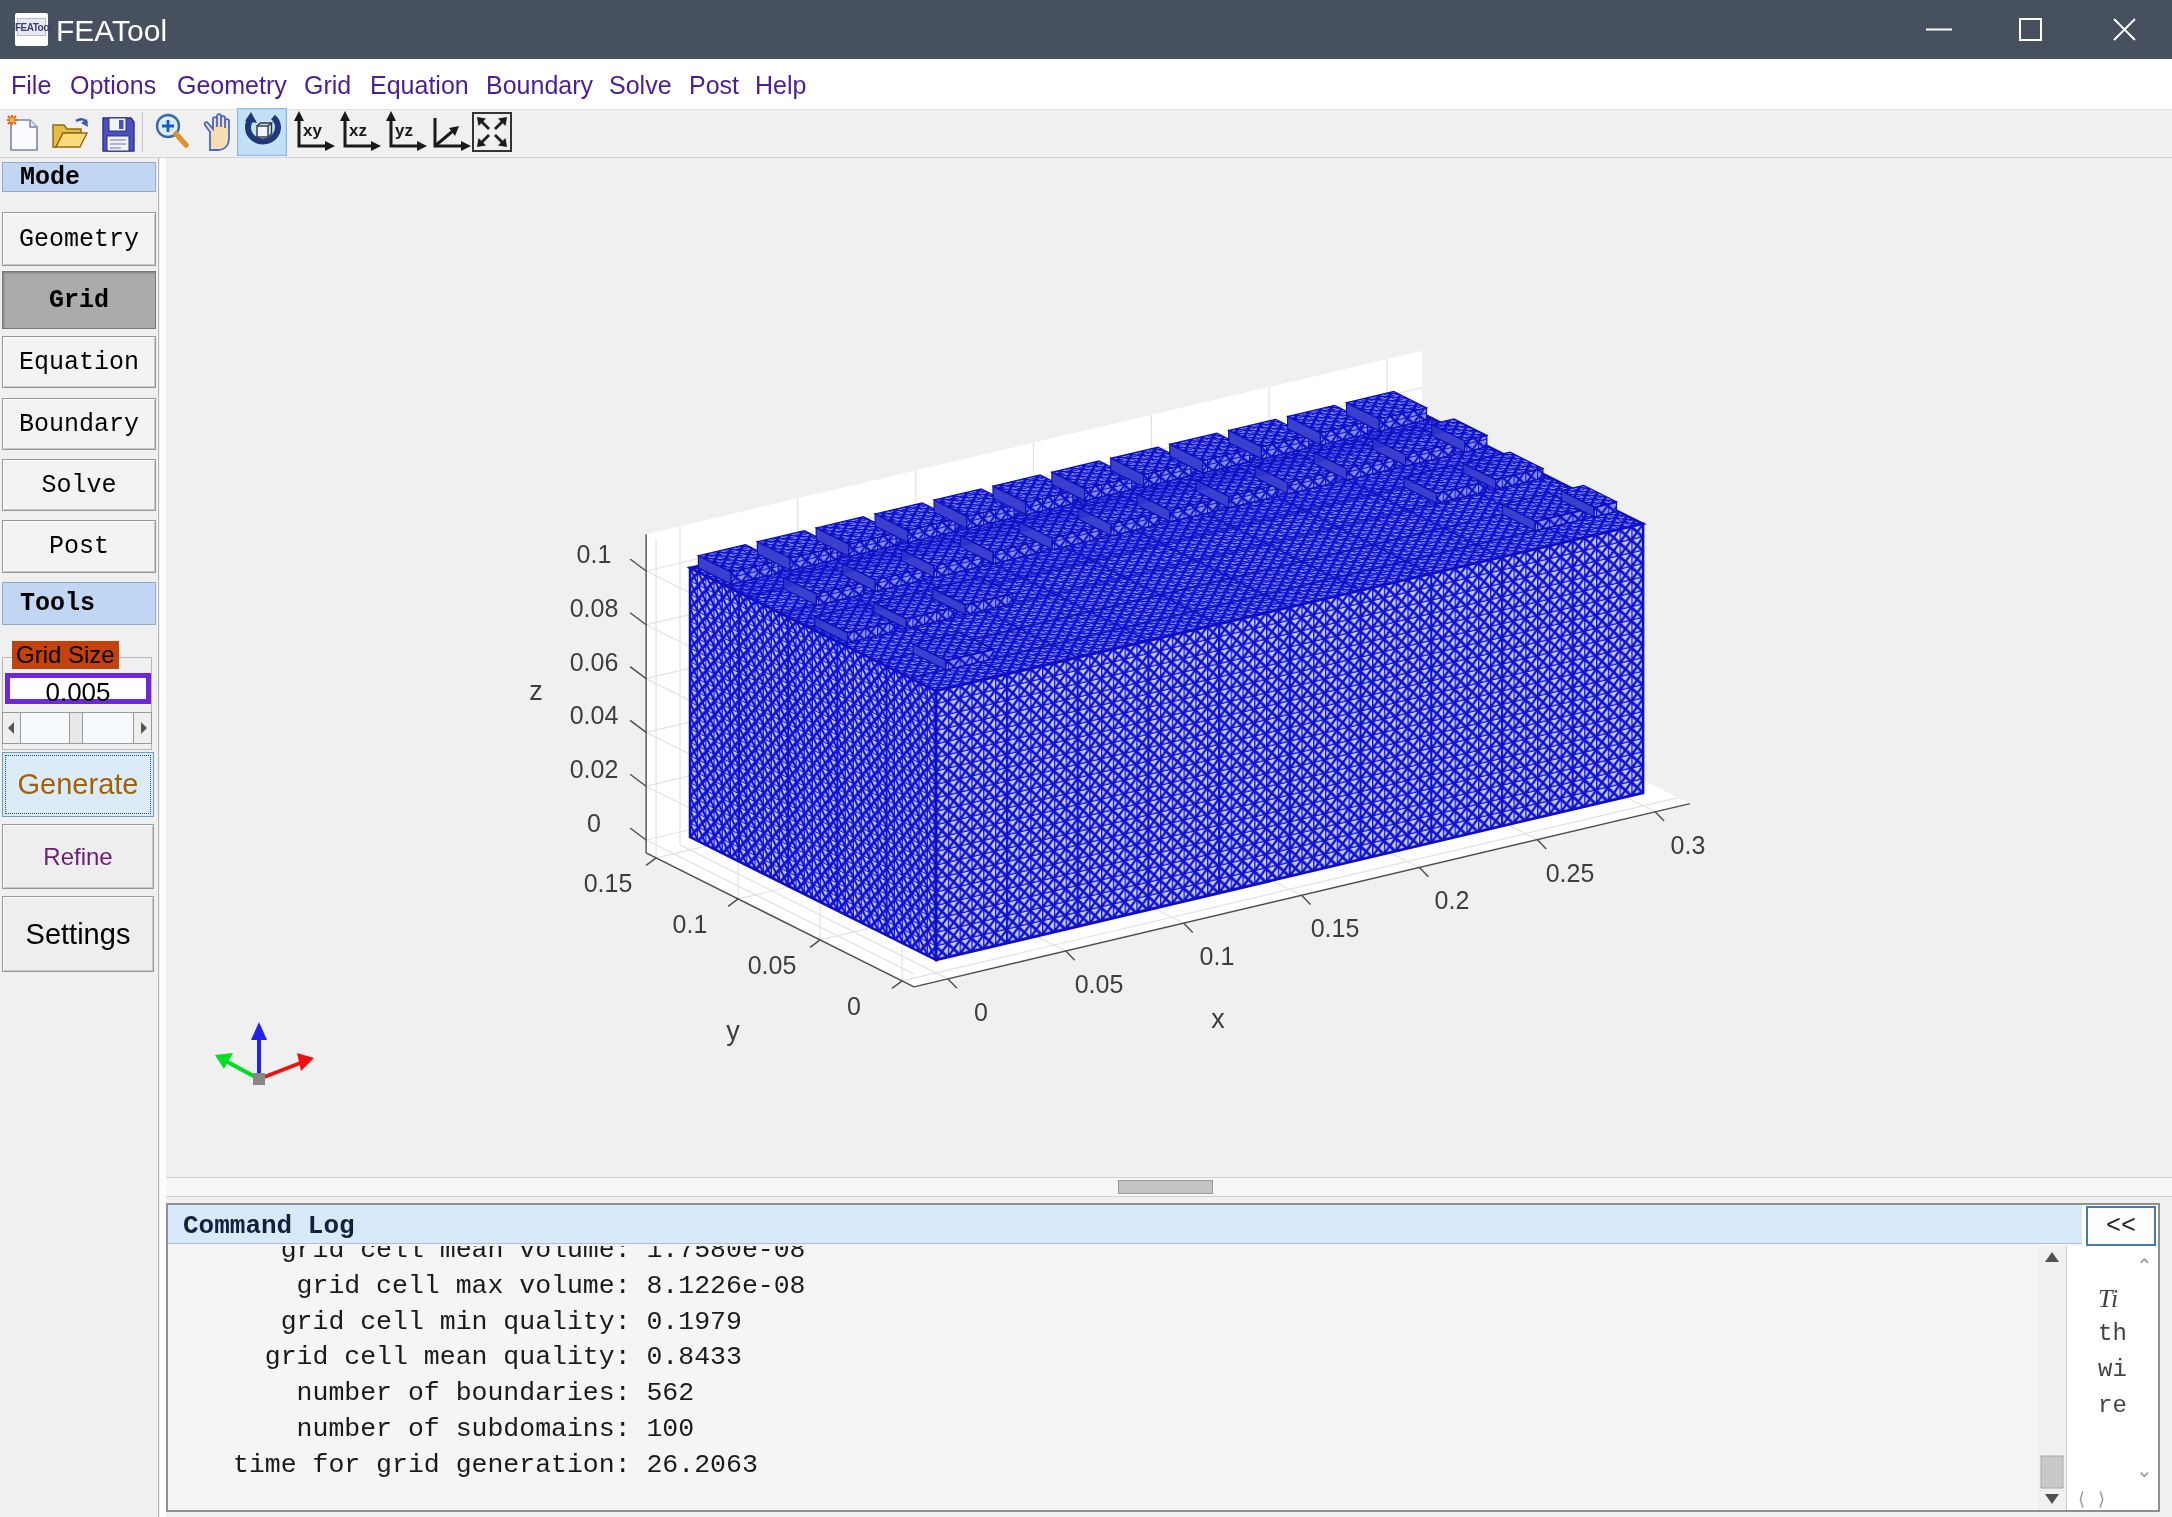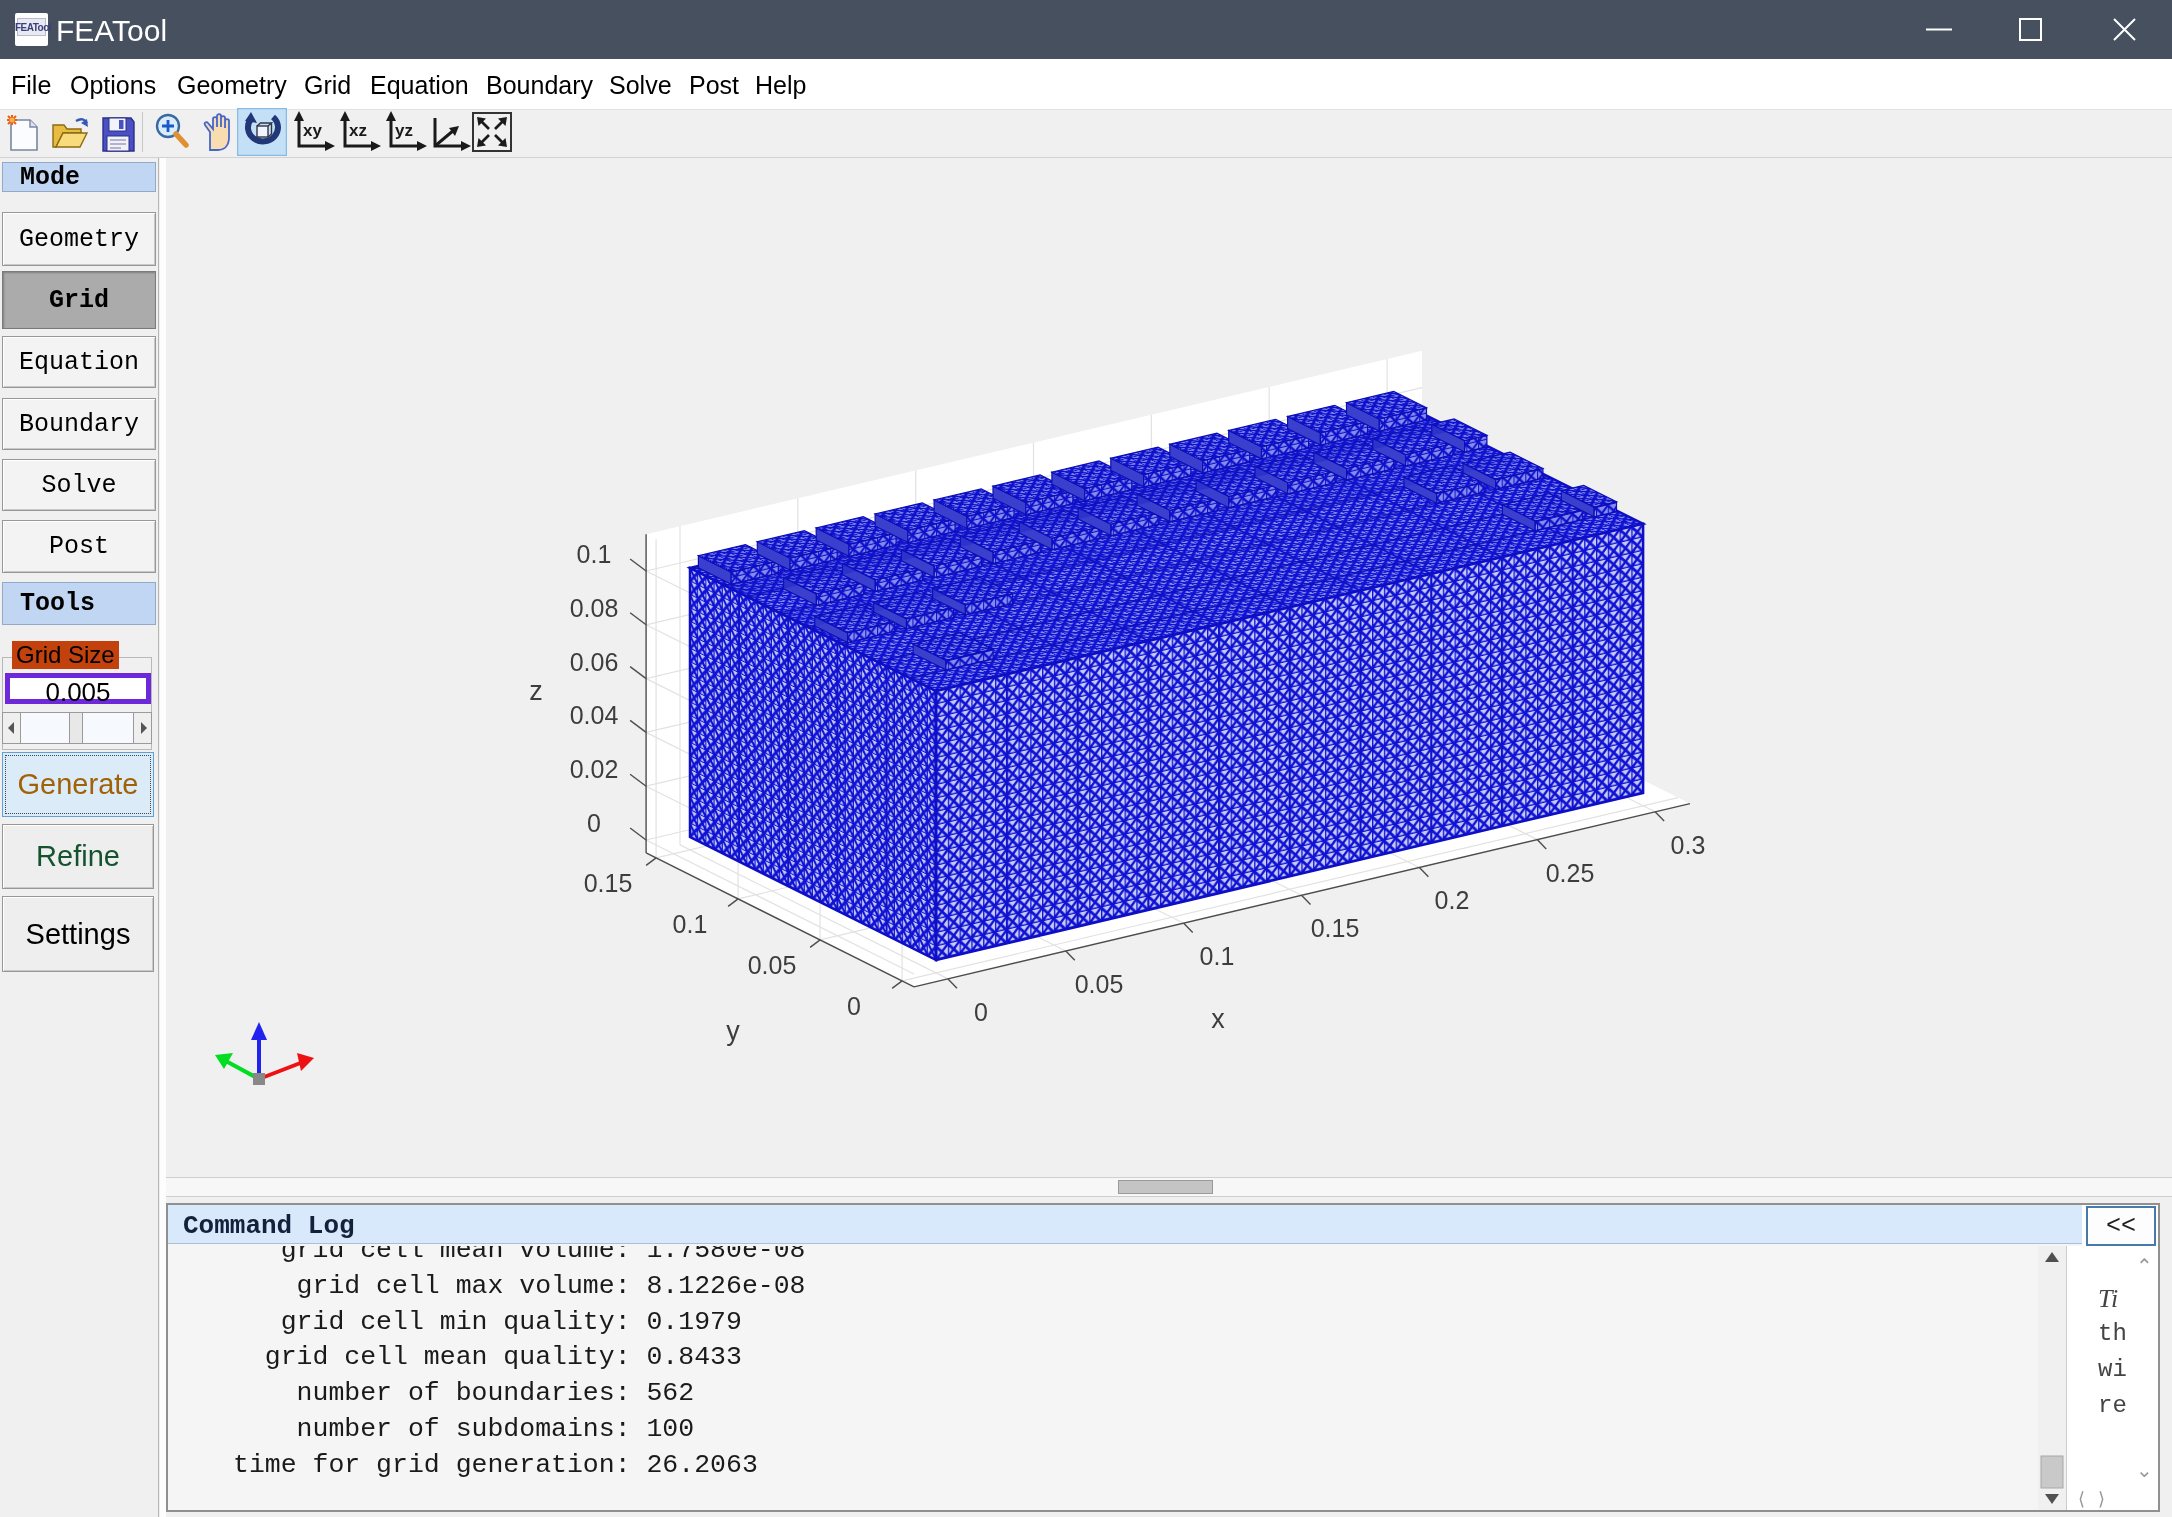--- a/index.html
+++ b/index.html
@@ -10,21 +10,21 @@
 <div style="position:absolute;left:17px;top:18px;width:29px;height:18px;background:#e8e9f2;border:1px solid #b8bccc"></div>
 <div style="position:absolute;left:15px;top:22px;width:33px;height:13px;font-size:10px;font-weight:bold;color:#3a3f7a;text-align:center;letter-spacing:-0.5px">FEATool</div>
 <div style="position:absolute;left:56px;top:14px;font-size:30px;color:#fff;font-weight:400">FEATool</div>
 <svg style="position:absolute;left:1900px;top:0" width="272" height="59" viewBox="0 0 272 59">
 <path d="M26 29.5h26" stroke="#fff" stroke-width="2"></path>
 <rect x="120" y="19" width="21" height="21" fill="none" stroke="#fff" stroke-width="2"></rect>
 <path d="M214 19l21 21M235 19l-21 21" stroke="#fff" stroke-width="2"></path>
 </svg>
 
 <div style="position:absolute;left:0;top:59px;width:2172px;height:51px;background:#fff;border-bottom:1px solid #e2e2e2"></div>
-<div style="position:absolute;left:0;top:59px;width:2172px;height:51px;font-size:25px;color:#000000">
+<div style="position:absolute;left:0;top:59px;width:2172px;height:51px;font-size:25px;color:#4c1d95">
     <span style="position:absolute;left:11px;top:12px">File</span>
     <span style="position:absolute;left:70px;top:12px">Options</span>
     <span style="position:absolute;left:177px;top:12px">Geometry</span>
     <span style="position:absolute;left:304px;top:12px">Grid</span>
     <span style="position:absolute;left:370px;top:12px">Equation</span>
     <span style="position:absolute;left:486px;top:12px">Boundary</span>
     <span style="position:absolute;left:609px;top:12px">Solve</span>
     <span style="position:absolute;left:689px;top:12px">Post</span>
     <span style="position:absolute;left:755px;top:12px">Help</span>
   </div>
@@ -119,21 +119,21 @@
     <polygon points="9,2 3,8 9,14" fill="#555"></polygon>
   </svg>
 <div style="position:absolute;left:133px;top:712px;width:19px;height:32px;background:#efefef;border:1px solid #9a9a9a"></div>
 <svg style="position:absolute;left:138px;top:720px" width="12" height="16">
     <polygon points="3,2 9,8 3,14" fill="#555"></polygon>
   </svg>
 <div style="position:absolute;left:69px;top:712px;width:14px;height:32px;background:#e8e8e8;border:1px solid #9a9a9a"></div>
 
 <div style="position:absolute;left:2px;top:752px;width:152px;height:65px;background:#dcebf8;border:1px solid #61a1d8;display:flex;align-items:center;justify-content:center;font-size:29px;color:#a16207">Generate</div>
 <div style="position:absolute;left:5px;top:755px;width:146px;height:59px;border:1px dotted #444"></div>
-<div style="position:absolute;left:2px;top:824px;width:152px;height:65px;background:#eeeeee;border:1px solid #979797;box-shadow:inset 1px 1px 0 #fff,inset -1px -1px 0 #c9c9c9;display:flex;align-items:center;justify-content:center;font-size:29px;color:#14532d">Refine</div>
+<div style="position:absolute;left:2px;top:824px;width:152px;height:65px;background:#eeeeee;border:1px solid #979797;box-shadow:inset 1px 1px 0 #fff,inset -1px -1px 0 #c9c9c9;display:flex;align-items:center;justify-content:center;font-size:24px;color:#701a75">Refine</div>
 <div style="position:absolute;left:2px;top:896px;width:152px;height:76px;background:#eeeeee;border:1px solid #979797;box-shadow:inset 1px 1px 0 #fff,inset -1px -1px 0 #c9c9c9;display:flex;align-items:center;justify-content:center;font-size:29px;color:#000">Settings</div>
 
 <svg width="2006" height="1014" viewBox="166 158 2006 1014" style="position:absolute;left:166px;top:158px">
     <rect x="166" y="158" width="2006" height="1014" fill="#f0f0f0"></rect>
     <defs>
       <pattern id="pT" width="12.110" height="9.168" patternUnits="userSpaceOnUse" patternTransform="matrix(0.9732 -0.2300 -0.8944 -0.4472 936.0 691.0)">
         <rect width="12.110" height="9.168" fill="#8a8eec"></rect>
         <path d="M0 0H12.110M0 0V9.168M0 0L12.110 9.168M12.110 0L0 9.168" stroke="#0f12d2" stroke-width="2.6" fill="none"></path>
       </pattern>
       <pattern id="pF" width="12.110" height="13.450" patternUnits="userSpaceOnUse" patternTransform="matrix(0.9732 -0.2300 0.0000 -1.0000 936.0 960.0)">

